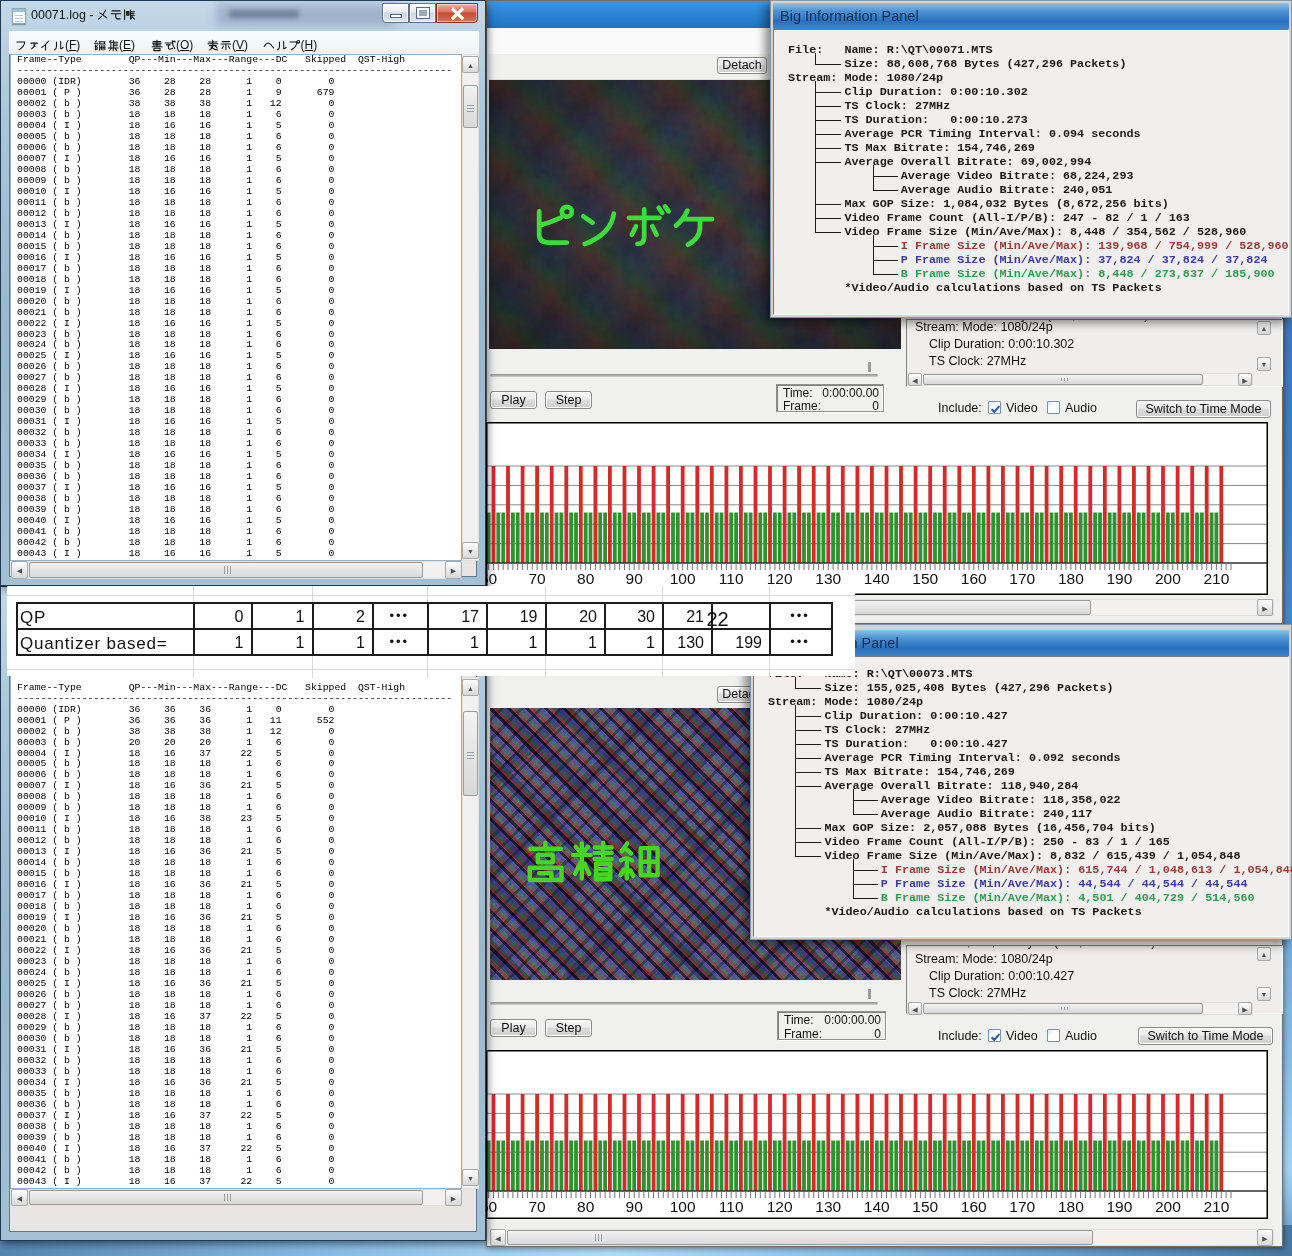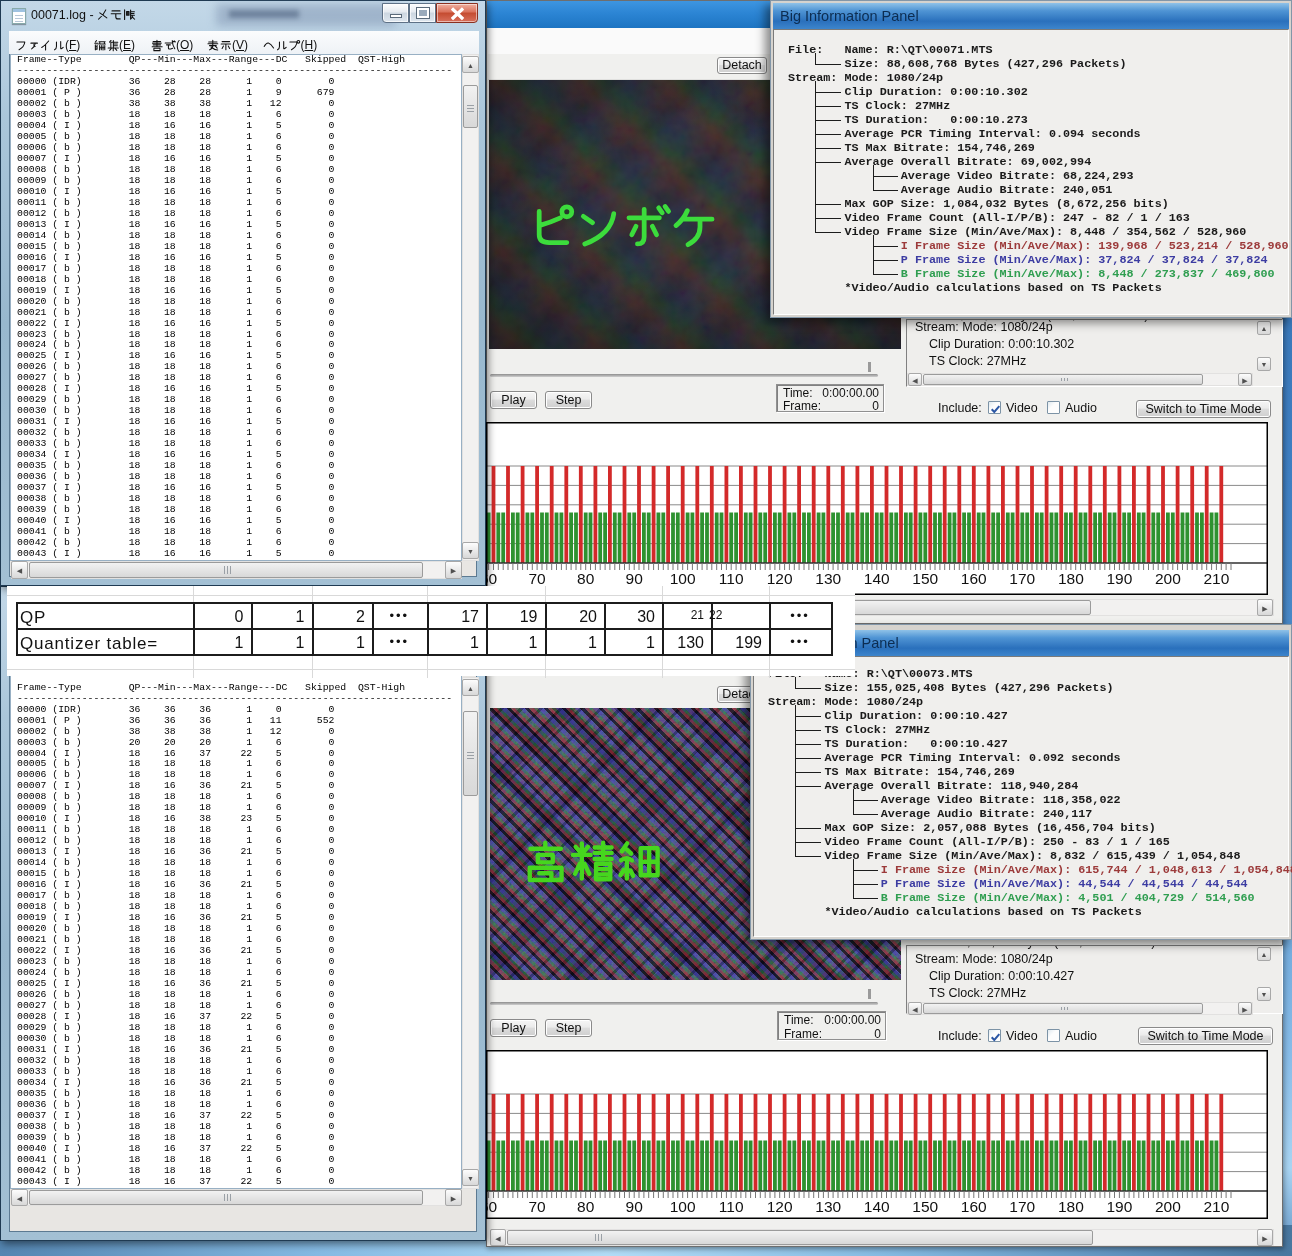--- a/index.html
+++ b/index.html
@@ -1089,23 +1089,23 @@
         TS Clock: 27MHz
         TS Duration:   0:00:10.273
         Average PCR Timing Interval: 0.094 seconds
         TS Max Bitrate: 154,746,269
         Average Overall Bitrate: 69,002,994
                 Average Video Bitrate: 68,224,293
                 Average Audio Bitrate: 240,051
         Max GOP Size: 1,084,032 Bytes (8,672,256 bits)
         Video Frame Count (All-I/P/B): 247 - 82 / 1 / 163
         Video Frame Size (Min/Ave/Max): 8,448 / 354,562 / 528,960
-<span style="color:#9c3a3a">                I Frame Size (Min/Ave/Max): 139,968 / 523,214 / 528,960</span>
+<span style="color:#9c3a3a">                I Frame Size (Min/Ave/Max): 139,968 / 754,999 / 528,960</span>
 <span style="color:#3c3ca2">                P Frame Size (Min/Ave/Max): 37,824 / 37,824 / 37,824</span>
-<span style="color:#2f9e50">                B Frame Size (Min/Ave/Max): 8,448 / 273,837 / 469,800</span>
+<span style="color:#2f9e50">                B Frame Size (Min/Ave/Max): 8,448 / 273,837 / 185,900</span>
         *Video/Audio calculations based on TS Packets</pre>
   <div style="position:absolute;left:44px;top:52px;width:1px;height:11px;background:#1c1c1c"></div>
     <div style="position:absolute;left:44px;top:63px;width:26px;height:1px;background:#1c1c1c"></div>
     <div style="position:absolute;left:44px;top:80px;width:1px;height:151px;background:#1c1c1c"></div>
     <div style="position:absolute;left:44px;top:91px;width:26px;height:1px;background:#1c1c1c"></div>
     <div style="position:absolute;left:44px;top:105px;width:26px;height:1px;background:#1c1c1c"></div>
     <div style="position:absolute;left:44px;top:119px;width:26px;height:1px;background:#1c1c1c"></div>
     <div style="position:absolute;left:44px;top:133px;width:26px;height:1px;background:#1c1c1c"></div>
     <div style="position:absolute;left:44px;top:147px;width:26px;height:1px;background:#1c1c1c"></div>
     <div style="position:absolute;left:44px;top:161px;width:26px;height:1px;background:#1c1c1c"></div>
@@ -1180,35 +1180,35 @@
     <div style="position:absolute;left:365px;top:16px;width:2px;height:54px;background:#1c1c1c"></div>
     <div style="position:absolute;left:419.5px;top:16px;width:2px;height:54px;background:#1c1c1c"></div>
     <div style="position:absolute;left:479px;top:16px;width:2px;height:54px;background:#1c1c1c"></div>
     <div style="position:absolute;left:537.5px;top:16px;width:2px;height:54px;background:#1c1c1c"></div>
     <div style="position:absolute;left:597px;top:16px;width:2px;height:54px;background:#1c1c1c"></div>
     <div style="position:absolute;left:655px;top:16px;width:2px;height:54px;background:#1c1c1c"></div>
     <div style="position:absolute;left:704px;top:16px;width:2px;height:54px;background:#1c1c1c"></div>
     <div style="position:absolute;left:762px;top:16px;width:2px;height:54px;background:#1c1c1c"></div>
     <div style="position:absolute;left:824px;top:16px;width:2px;height:54px;background:#1c1c1c"></div>
     <div style="position:absolute;left:13px;top:22px;font-size:17px;letter-spacing:0.8px">QP</div>
-    <div style="position:absolute;left:13px;top:48px;font-size:17px;letter-spacing:0.8px">Quantizer table=</div>
+    <div style="position:absolute;left:13px;top:48px;font-size:17px;letter-spacing:0.8px">Quantizer based=</div>
     <div style="position:absolute;left:183.5px;top:22px;width:53px;text-align:right;font-size:16px">0</div>
     <div style="position:absolute;left:183.5px;top:48px;width:53px;text-align:right;font-size:16px">1</div>
     <div style="position:absolute;left:244.5px;top:22px;width:53px;text-align:right;font-size:16px">1</div>
     <div style="position:absolute;left:244.5px;top:48px;width:53px;text-align:right;font-size:16px">1</div>
     <div style="position:absolute;left:305px;top:22px;width:53px;text-align:right;font-size:16px">2</div>
     <div style="position:absolute;left:305px;top:48px;width:53px;text-align:right;font-size:16px">1</div>
     <div style="position:absolute;left:374.25px;top:22px;width:36px;text-align:center;font-size:13px;letter-spacing:2px">•••</div>
     <div style="position:absolute;left:374.25px;top:48px;width:36px;text-align:center;font-size:13px;letter-spacing:2px">•••</div>
     <div style="position:absolute;left:419px;top:22px;width:53px;text-align:right;font-size:16px">17</div>
     <div style="position:absolute;left:419px;top:48px;width:53px;text-align:right;font-size:16px">1</div>
     <div style="position:absolute;left:477.5px;top:22px;width:53px;text-align:right;font-size:16px">19</div>
     <div style="position:absolute;left:477.5px;top:48px;width:53px;text-align:right;font-size:16px">1</div>
     <div style="position:absolute;left:537px;top:22px;width:53px;text-align:right;font-size:16px">20</div>
     <div style="position:absolute;left:537px;top:48px;width:53px;text-align:right;font-size:16px">1</div>
     <div style="position:absolute;left:595px;top:22px;width:53px;text-align:right;font-size:16px">30</div>
     <div style="position:absolute;left:595px;top:48px;width:53px;text-align:right;font-size:16px">1</div>
-    <div style="position:absolute;left:644px;top:22px;width:53px;text-align:right;font-size:12px">21</div>
+    <div style="position:absolute;left:644px;top:22px;width:53px;text-align:right;font-size:16px">21</div>
     <div style="position:absolute;left:644px;top:48px;width:53px;text-align:right;font-size:16px">130</div>
-    <div style="position:absolute;left:702px;top:22px;width:53px;text-align:left;font-size:12px">22</div>
+    <div style="position:absolute;left:684px;top:22px;width:53px;text-align:center;font-size:20px">22</div>
     <div style="position:absolute;left:702px;top:48px;width:53px;text-align:right;font-size:16px">199</div>
     <div style="position:absolute;left:775.0px;top:22px;width:36px;text-align:center;font-size:13px;letter-spacing:2px">•••</div>
     <div style="position:absolute;left:775.0px;top:48px;width:36px;text-align:center;font-size:13px;letter-spacing:2px">•••</div>
   </div>
 </body></html>

